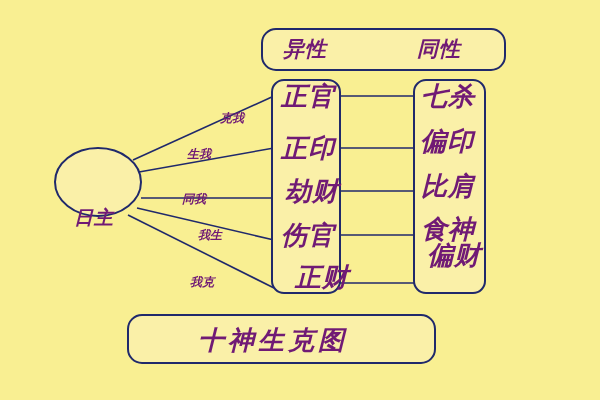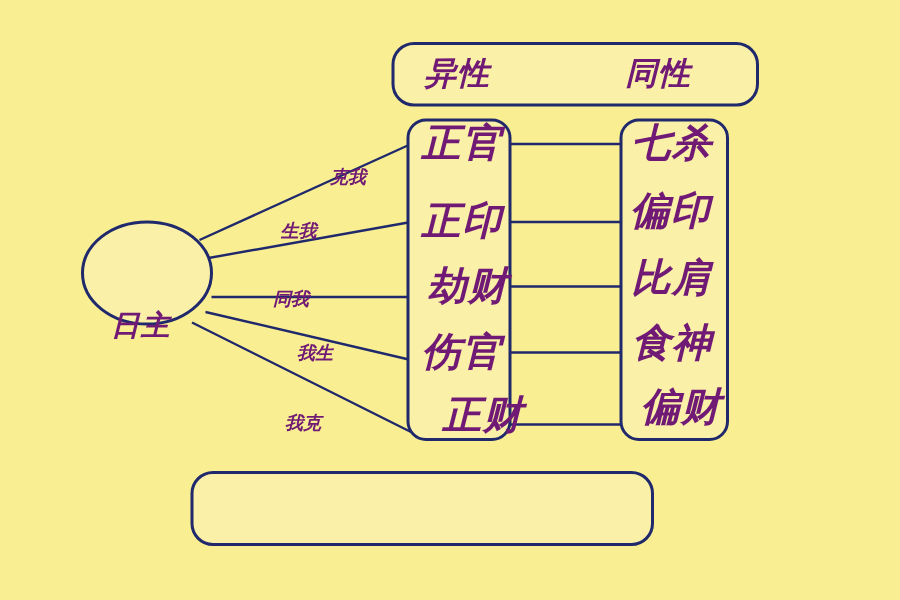--- a/index.html
+++ b/index.html
@@ -101,16 +101,17 @@
   <div class="lbl cell-label" style="left:281px; top:87px;">正官</div>
   <div class="lbl cell-label" style="left:281px; top:139px;text-align:right;">正印</div>
   <div class="lbl cell-label" style="left:285px; top:182px;text-align:center;">劫财</div>
   <div class="lbl cell-label" style="left:281px; top:226px;text-align:right;">伤官</div>
   <div class="lbl cell-label" style="left:295px; top:268px;">正财</div>
 
   <div class="lbl cell-label" style="left:421px; top:87px;">七杀</div>
   <div class="lbl cell-label" style="left:420px; top:132px;">偏印</div>
   <div class="lbl cell-label" style="left:421px; top:177px;">比肩</div>
   <div class="lbl cell-label" style="left:421px; top:220px;">食神</div>
-  <div class="lbl cell-label" style="left:427px; top:263px;">偏财</div>
+  <div class="lbl cell-label" style="left:427px; top:246px;">偏财</div>
 
+  <div class="lbl title-label" style="left:198px; top:327px;">十神生克图</div>
 
 </div>
 
 </body></html>

